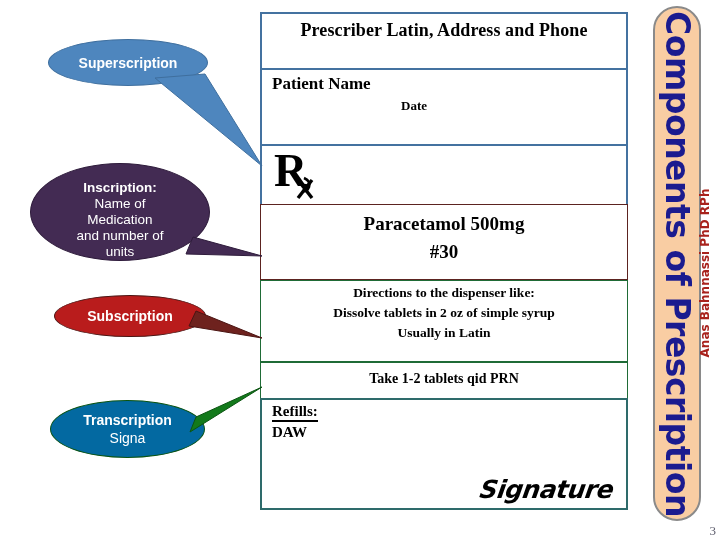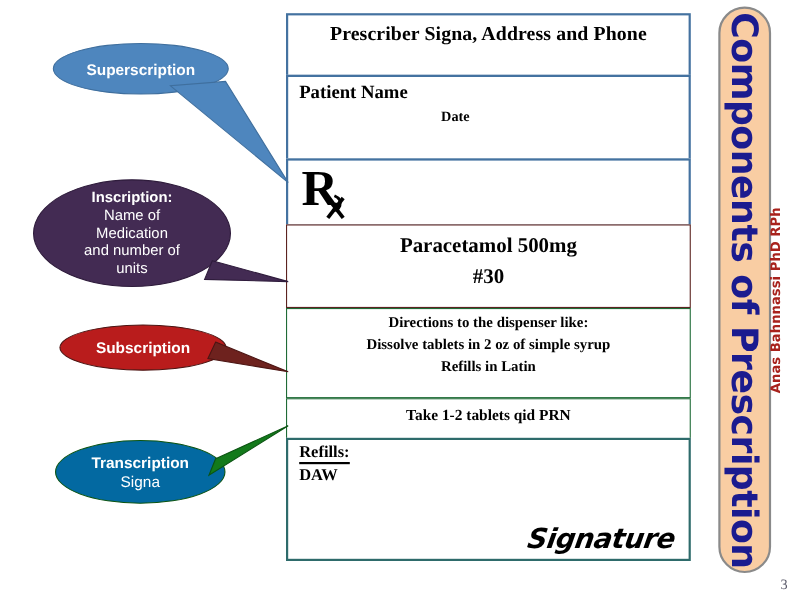--- a/index.html
+++ b/index.html
@@ -116,21 +116,21 @@
   
   #c-super .bubble{
     left:48px;top:39px;width:160px;height:47px;
     background:#4E86BE;border:1px solid #3F6F9E;
     font-size:14px;
   }
   
   #c-insc .bubble{
     left:30px;top:163px;width:180px;height:98px;
     background:#432B53;border:1px solid #2F1C3C;
-    font-size:13.5px;line-height:16px;
+    font-size:13.5px;line-height:16px;justify-content:flex-end;
   }
   
   #c-subsc .bubble{
     left:54px;top:295px;width:152px;height:42px;
     background:#b91c1c;border:1px solid #4B1513;
     font-size:14px;
   }
   
   #c-trans .bubble{
     left:50px;top:400px;width:155px;height:58px;
@@ -228,21 +228,21 @@
   <div class="callout" id="c-trans">
     <div class="bubble">
       <span class="l1">Transcription</span>
       <span class="l2">Signa</span>
     </div>
   </div>
 
   <div class="rx-form">
 
     <div class="rx-sec sec-prescriber b-blue">
-      <div class="t-prescriber">Prescriber Signa, Address and Phone</div>
+      <div class="t-prescriber">Prescriber Latin, Address and Phone</div>
     </div>
 
     <div class="rx-sec sec-patient b-blue">
       <div class="t-patient">Patient Name</div>
       <div class="t-date">Date</div>
     </div>
 
     <div class="rx-sec sec-rx b-blue">
       <div class="rx-symbol">
         <svg width="46" height="52" viewBox="0 0 46 52" aria-hidden="true">
@@ -255,21 +255,21 @@
     </div>
 
     <div class="rx-sec sec-drug b-maroon">
       <div class="t-drug">Paracetamol 500mg</div>
       <div class="t-qty">#30</div>
     </div>
 
     <div class="rx-sec sec-dir b-green">
       <div class="t-dirline">Directions to the dispenser like:</div>
       <div class="t-dirline">Dissolve tablets in 2 oz of simple syrup</div>
-      <div class="t-dirline">Refills in Latin</div>
+      <div class="t-dirline">Usually in Latin</div>
     </div>
 
     <div class="rx-sec sec-sig b-green">
       <div class="t-sig">Take 1-2 tablets qid PRN</div>
     </div>
 
     <div class="rx-sec sec-refill b-teal">
       <div><span class="t-refills">Refills:</span></div>
       <div class="t-daw">DAW</div>
       <div class="t-signature">Signature</div>

